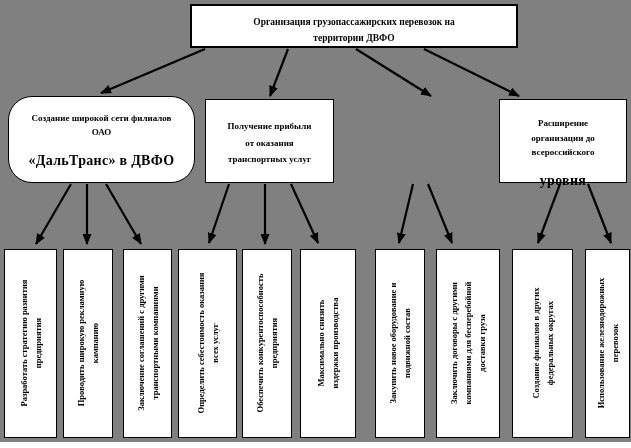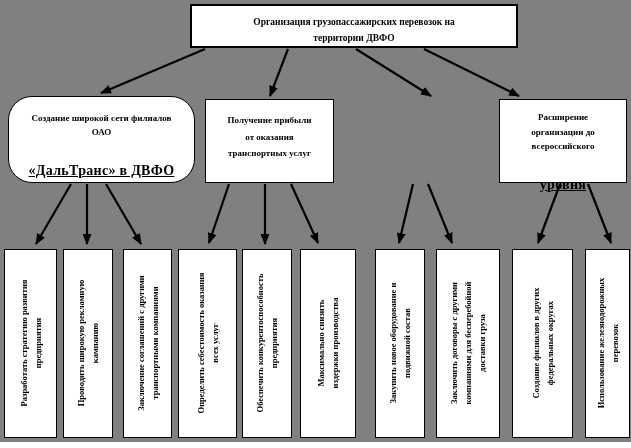--- a/index.html
+++ b/index.html
@@ -10,25 +10,25 @@
   }
   .box{
     position:absolute;background:#ffffff;border:1.5px solid #000;
     box-sizing:border-box;text-align:center;font-weight:bold;
   }
   .root-box{
     border-width:2px;font-size:9.5px;line-height:1.7;
     display:flex;align-items:center;justify-content:center;
     white-space:pre-line;
   }
-  .goal{font-size:9px;white-space:pre-line;}
+  .goal{font-size:9px;white-space:pre-line;padding-top:6px;}
   .goal .small2{font-size:9px;line-height:1.55;}
   .goal .small3{font-size:9px;line-height:1.62;}
   .goal .tall{line-height:1.85;padding-top:2px;}
-  .goal .large{font-size:14px;line-height:1.25;margin-top:12px;letter-spacing:0.3px;text-decoration:underline;}
+  .goal .large{font-size:14px;line-height:1.25;margin-top:2px;letter-spacing:0.3px;}
   .task{display:flex;align-items:center;justify-content:center;}
   .task .vtext{
     flex:0 0 auto;width:180px;transform:rotate(-90deg);
     font-size:8.5px;line-height:1.65;font-weight:bold;text-align:center;
     white-space:pre-line;
   }
   .connector-layer{position:absolute;left:0;top:0;pointer-events:none;}
   .bottom-strip{position:absolute;left:0;top:442px;width:631px;height:6px;background:#fff;}
 </style>
 </head>

